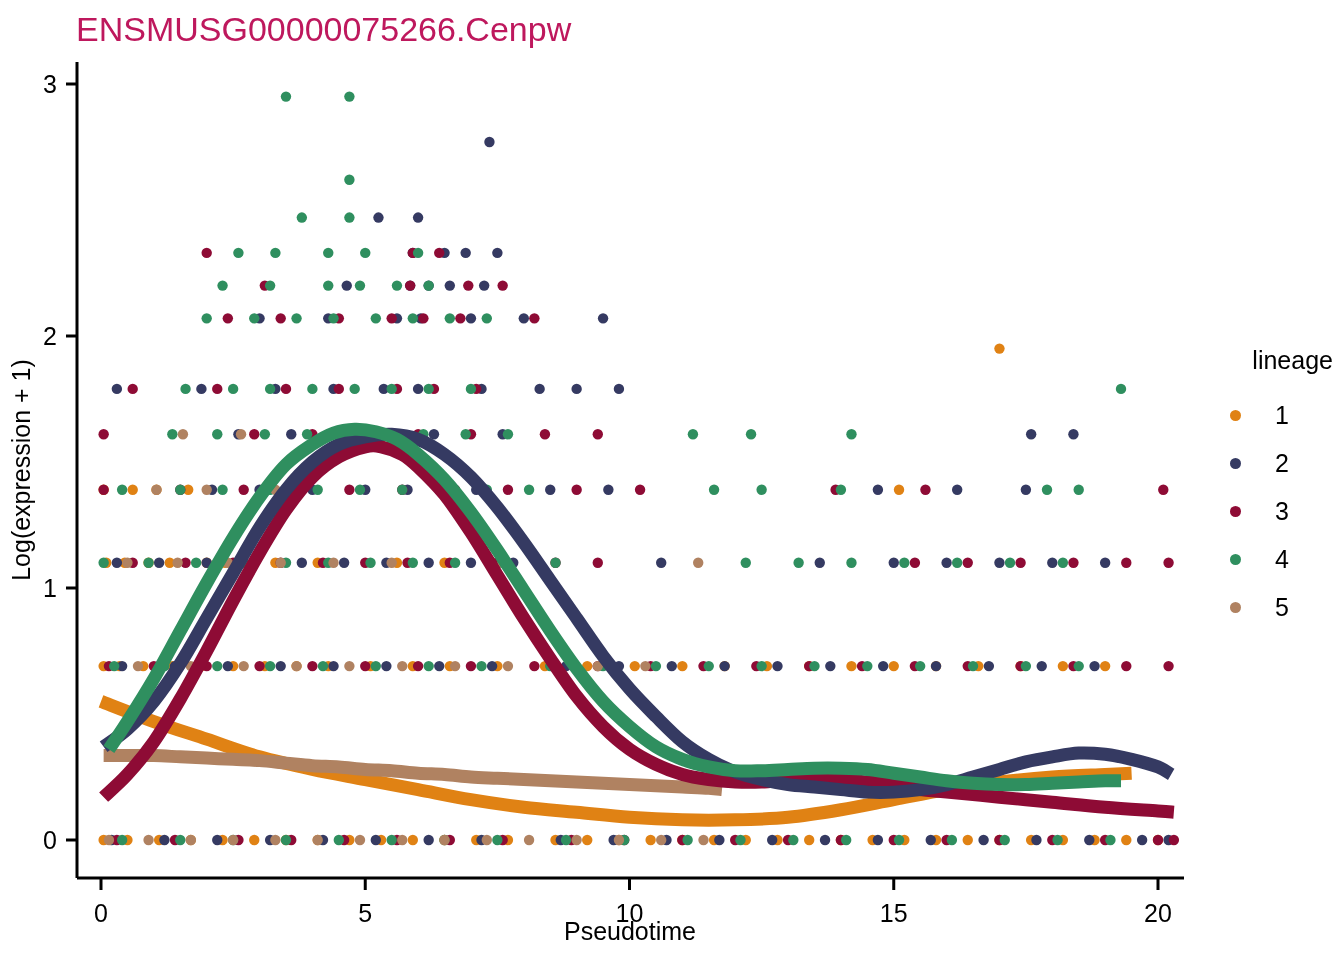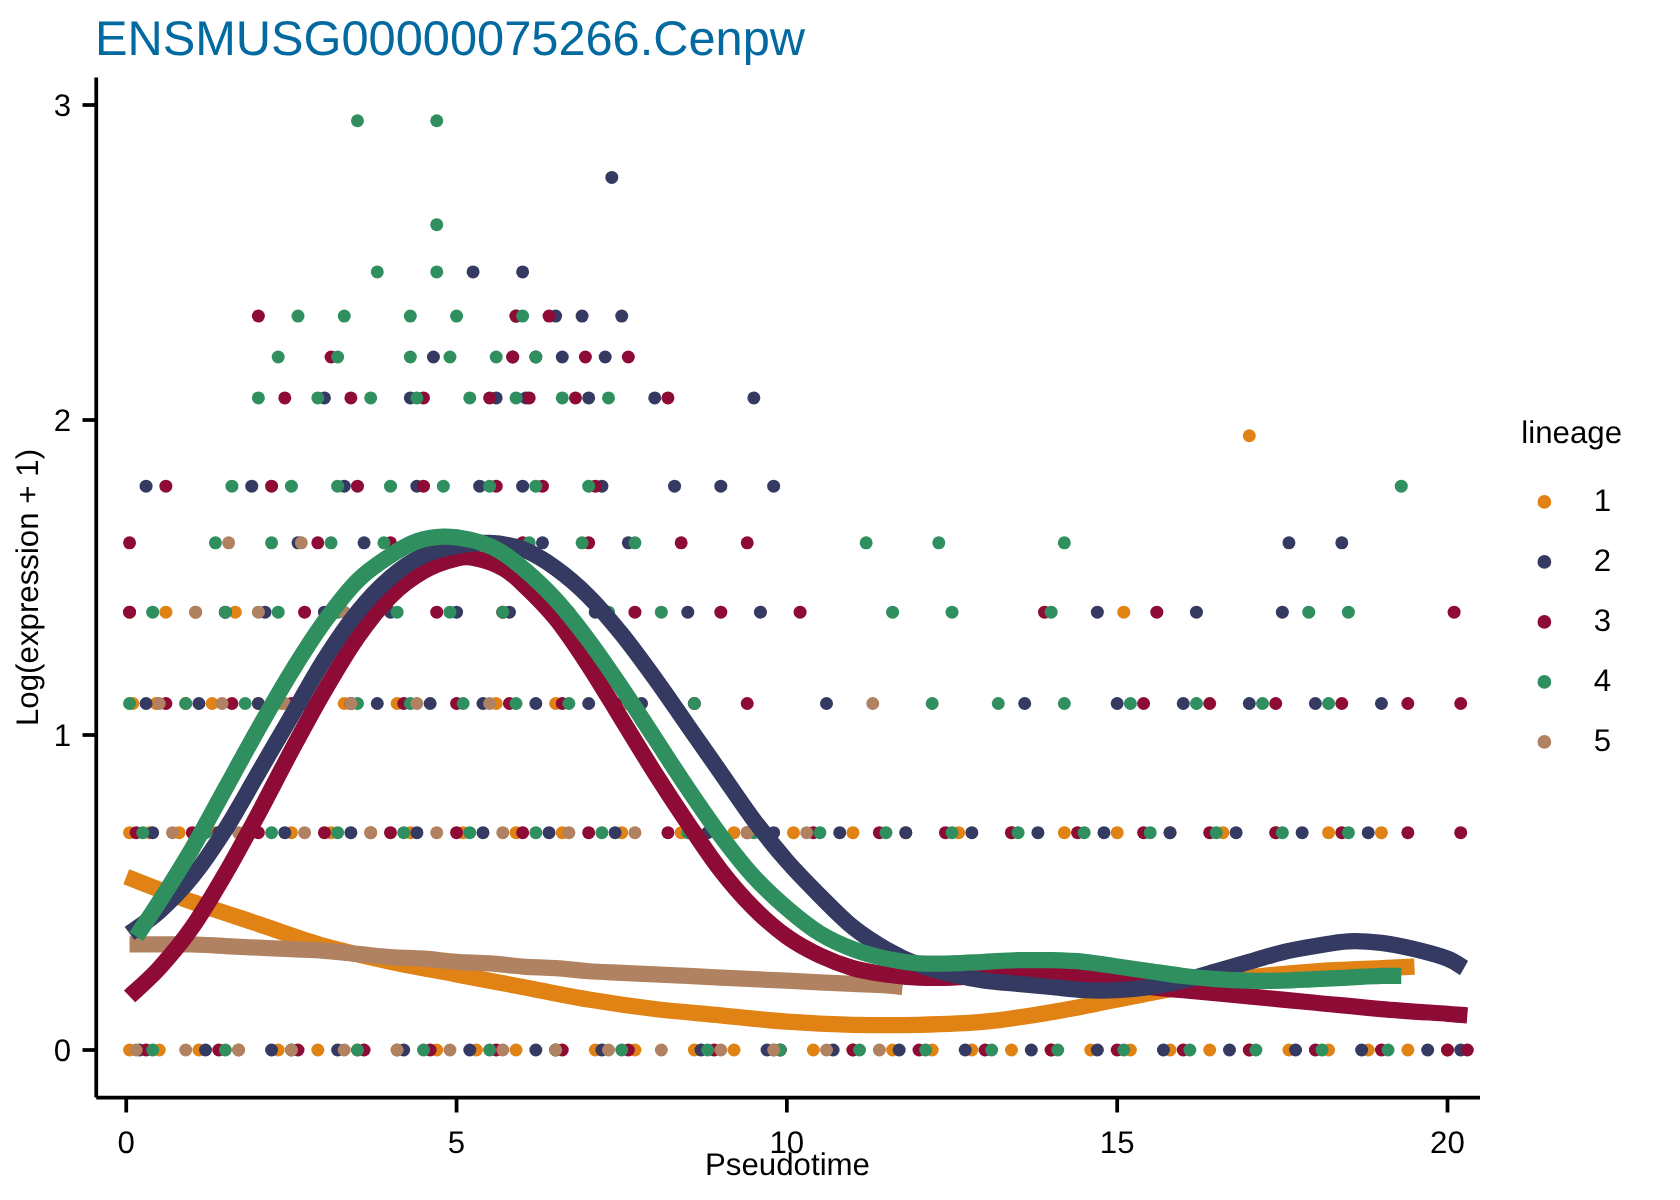--- a/index.html
+++ b/index.html
@@ -1,22 +1,22 @@
 <!DOCTYPE html>
 <html><head>
 <meta charset="utf-8">
 <style>
   html,body{margin:0;padding:0;background:#ffffff;}
   body{width:1344px;height:960px;font-family:"Liberation Sans",sans-serif;overflow:hidden;}
   #root{position:relative;width:1344px;height:960px;background:#fff;}
-  #plot-title{position:absolute;left:76px;top:10px;font-size:39px;color:#0369a1;letter-spacing:0px;white-space:nowrap;}
+  #plot-title{position:absolute;left:76px;top:10px;font-size:34px;color:#be185d;letter-spacing:0px;white-space:nowrap;}
   #panel{position:absolute;left:0;top:0;width:1344px;height:960px;}
   svg{display:block;}
   #legend{position:absolute;left:1213px;top:332px;width:120px;}
-  #legend-title{font-size:25px;color:#000;margin:0 0 16px 4px;}
+  #legend-title{font-size:25px;color:#000;margin:14px 0 16px 4px;text-align:right;}
   .legend-row{display:flex;align-items:center;height:48px;}
   .legend-key{width:44px;display:flex;align-items:center;justify-content:center;}
   .legend-dot{width:11px;height:11px;border-radius:50%;display:block;}
   .legend-label{font-size:25px;color:#000;margin-left:18px;}
   .ax-label{font-size:25px;fill:#000;}
   .tick-label{font-size:25px;fill:#000;}
 </style>
 </head>
 <body>
 

